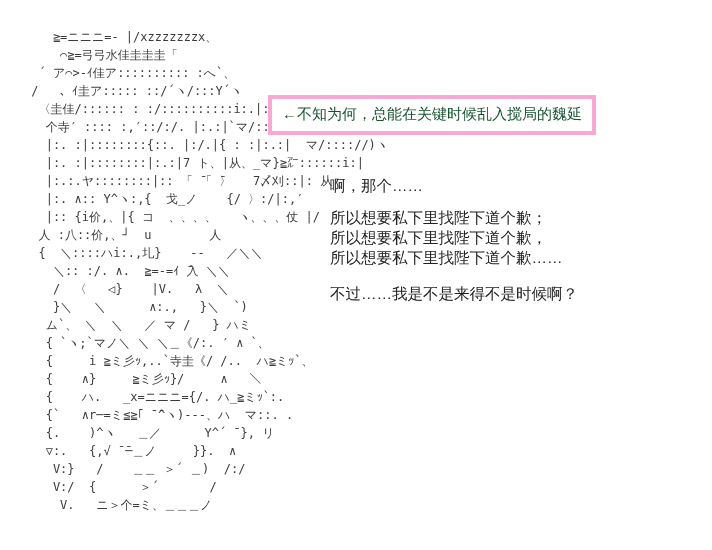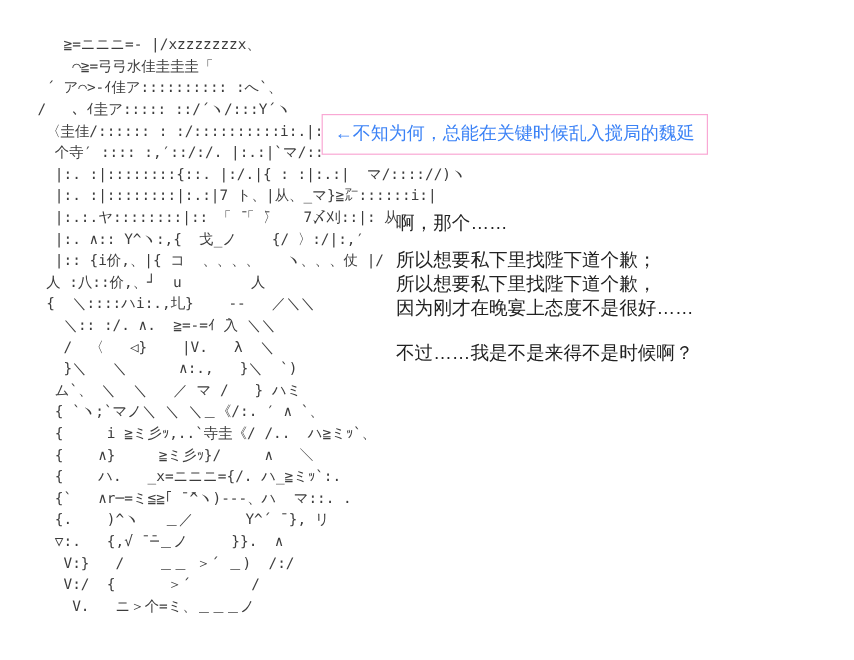--- a/index.html
+++ b/index.html
@@ -26,24 +26,24 @@
     line-height: 18px;
     white-space: pre;
     color: #3c3c3c;
     letter-spacing: 0px;
   }
   .caption-box {
     position: absolute;
     left: 268px;
     top: 95px;
     background: #ffffff;
-    border: 1px solid #f9a8d4;
+    border: 4px solid #f9a8d4;
     padding: 6px 10px 7px 10px;
     font-size: 15px;
-    color: #3b82f6;
+    color: #14532d;
     white-space: nowrap;
   }
   .dialogue {
     position: absolute;
     left: 330px;
     font-size: 15.5px;
     color: #222222;
     white-space: nowrap;
     background: transparent;
   }
@@ -86,18 +86,18 @@
 
   <div class="caption-box">
     <span>←不知为何，总能在关键时候乱入搅局的魏延</span>
   </div>
 
   <div class="dialogue" id="dlg-line1">啊，那个……</div>
 
   <div class="dialogue" id="dlg-para">
     <div>所以想要私下里找陛下道个歉；</div>
     <div>所以想要私下里找陛下道个歉，</div>
-    <div>因为刚才在晚宴上态度不是很好……</div>
+    <div>所以想要私下里找陛下道个歉……</div>
   </div>
 
   <div class="dialogue" id="dlg-line5">不过……我是不是来得不是时候啊？</div>
 
 </div>
 
 </body></html>

